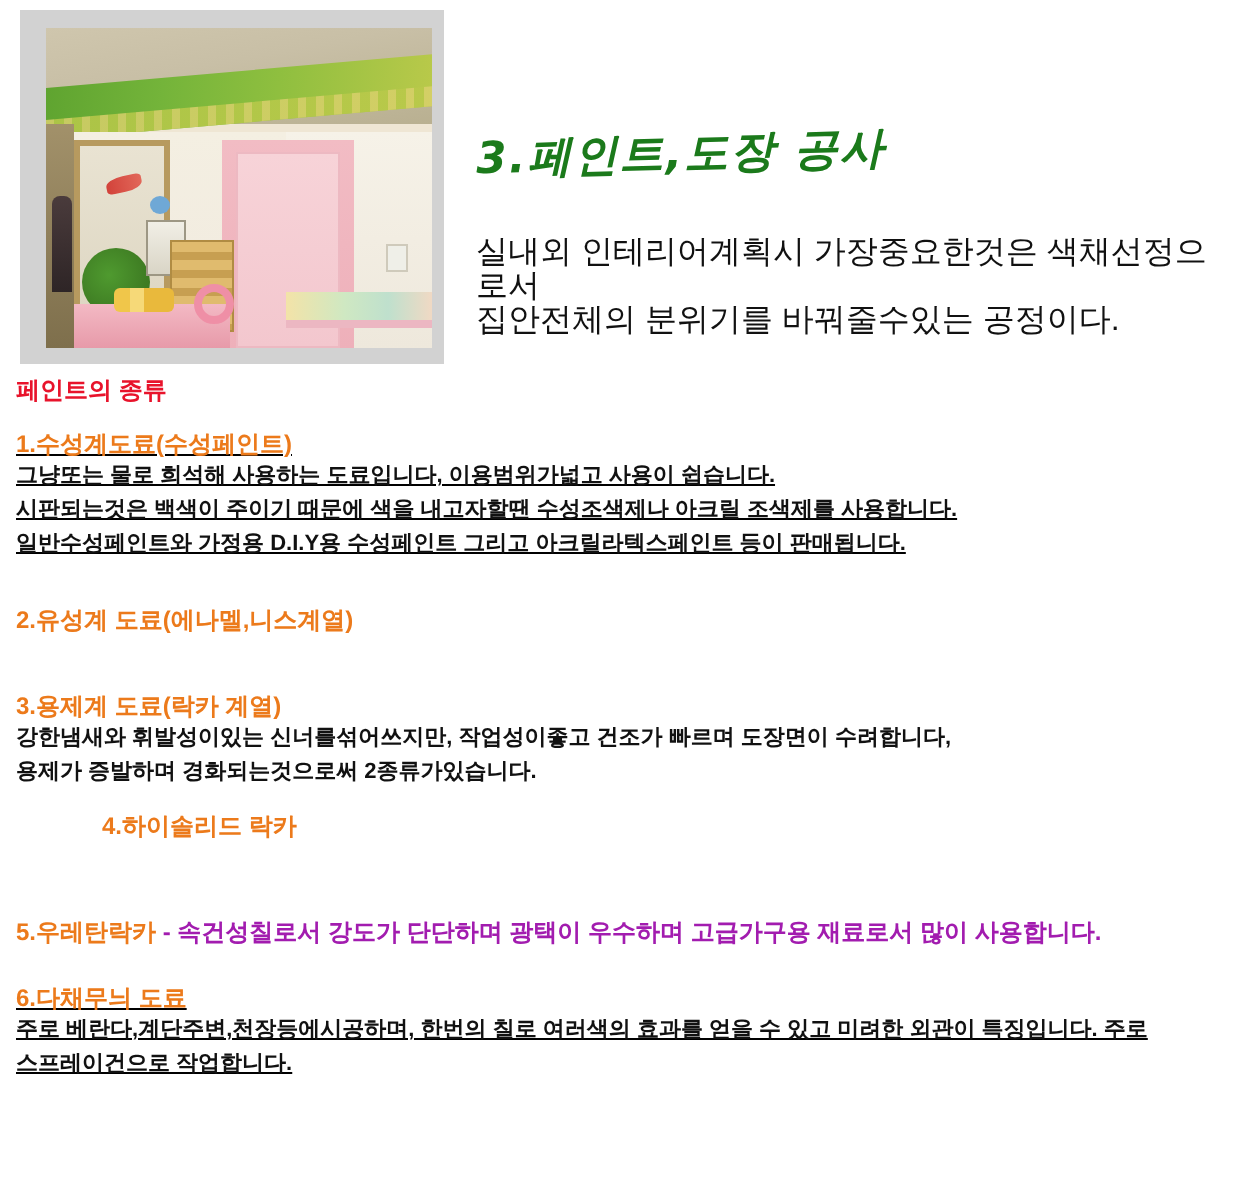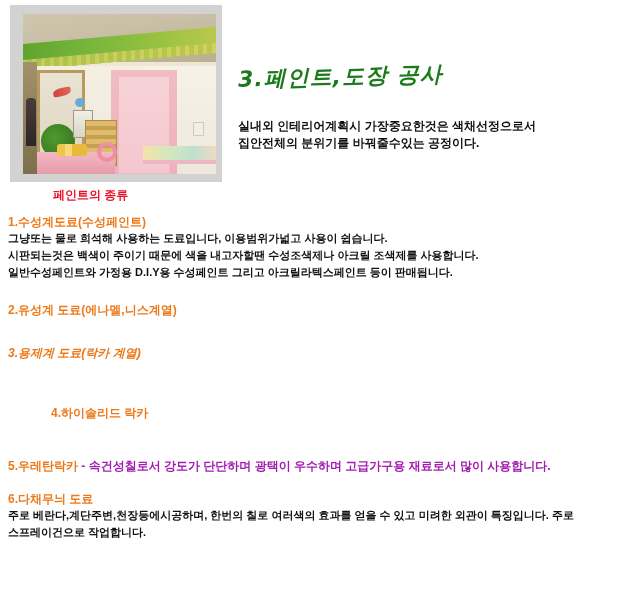--- a/index.html
+++ b/index.html
@@ -163,22 +163,22 @@
     letter-spacing: 1px;
     color: #1b7a1b;
     white-space: nowrap;
     transform: rotate(-1.5deg);
   }
 
   #hero-desc {
     position: absolute;
     left: 238px;
     top: 118px;
-    font-size: 12px;
-    font-weight: 700;
+    font-size: 16px;
+    font-weight: 400;
     color: #111111;
     line-height: 17px;
     white-space: pre-line;
   }
 
   
   #content {
     position: absolute;
     left: 0;
     top: 182px;
@@ -186,21 +186,20 @@
   }
 
   #section-title {
     position: absolute;
     left: 8px;
     top: 5px;
     font-size: 12px;
     font-weight: 700;
     color: #e8132b;
     letter-spacing: 0px;
-    margin-left: 45px;
   }
 
   .item {
     position: absolute;
     left: 8px;
     width: 606px;
   }
   .item-heading {
     font-size: 12px;
     font-weight: 700;
@@ -213,26 +212,26 @@
     font-weight: 700;
   }
   .item-body {
     font-size: 11px;
     font-weight: 700;
     color: #111111;
     line-height: 17px;
     white-space: pre-line;
   }
 
-  #item-1 { top: 32px; }
+  #item-1 { top: 32px; text-decoration: underline; }
   #item-2 { top: 120px; }
-  #item-3 { top: 163px; font-style: italic; }
+  #item-3 { top: 163px; }
   #item-4 { top: 223px; margin-left: 43px; }
   #item-5 { top: 276px; }
-  #item-6 { top: 309px; }
+  #item-6 { top: 309px; text-decoration: underline; }
 </style>
 </head>
 <body>
 
 <div id="hero">
 
   <div id="photo-frame">
     <div id="photo">
       <div class="ph-layer ph-ceiling"></div>
       <div class="ph-layer ph-crown"></div>
@@ -274,20 +273,22 @@
 시판되는것은 백색이 주이기 때문에 색을 내고자할땐 수성조색제나 아크릴 조색제를 사용합니다.
 일반수성페인트와 가정용 D.I.Y용 수성페인트 그리고 아크릴라텍스페인트 등이 판매됩니다.</div>
   </div>
 
   <div class="item" id="item-2">
     <div class="item-heading"><span>2.유성계 도료(에나멜,니스계열)</span><span class="inline-rest"></span></div>
   </div>
 
   <div class="item" id="item-3">
     <div class="item-heading"><span>3.용제계 도료(락카 계열)</span><span class="inline-rest"></span></div>
+    <div class="item-body">강한냄새와 휘발성이있는 신너를섞어쓰지만, 작업성이좋고 건조가 빠르며  도장면이 수려합니다,
+용제가 증발하며 경화되는것으로써 2종류가있습니다.</div>
   </div>
 
   <div class="item" id="item-4">
     <div class="item-heading"><span>4.하이솔리드 락카</span><span class="inline-rest"></span></div>
   </div>
 
   <div class="item" id="item-5">
     <div class="item-heading"><span>5.우레탄락카</span><span class="inline-rest"> - 속건성칠로서 강도가 단단하며 광택이 우수하며 고급가구용 재료로서 많이 사용합니다.</span></div>
     <div class="item-body"></div>
   </div>

